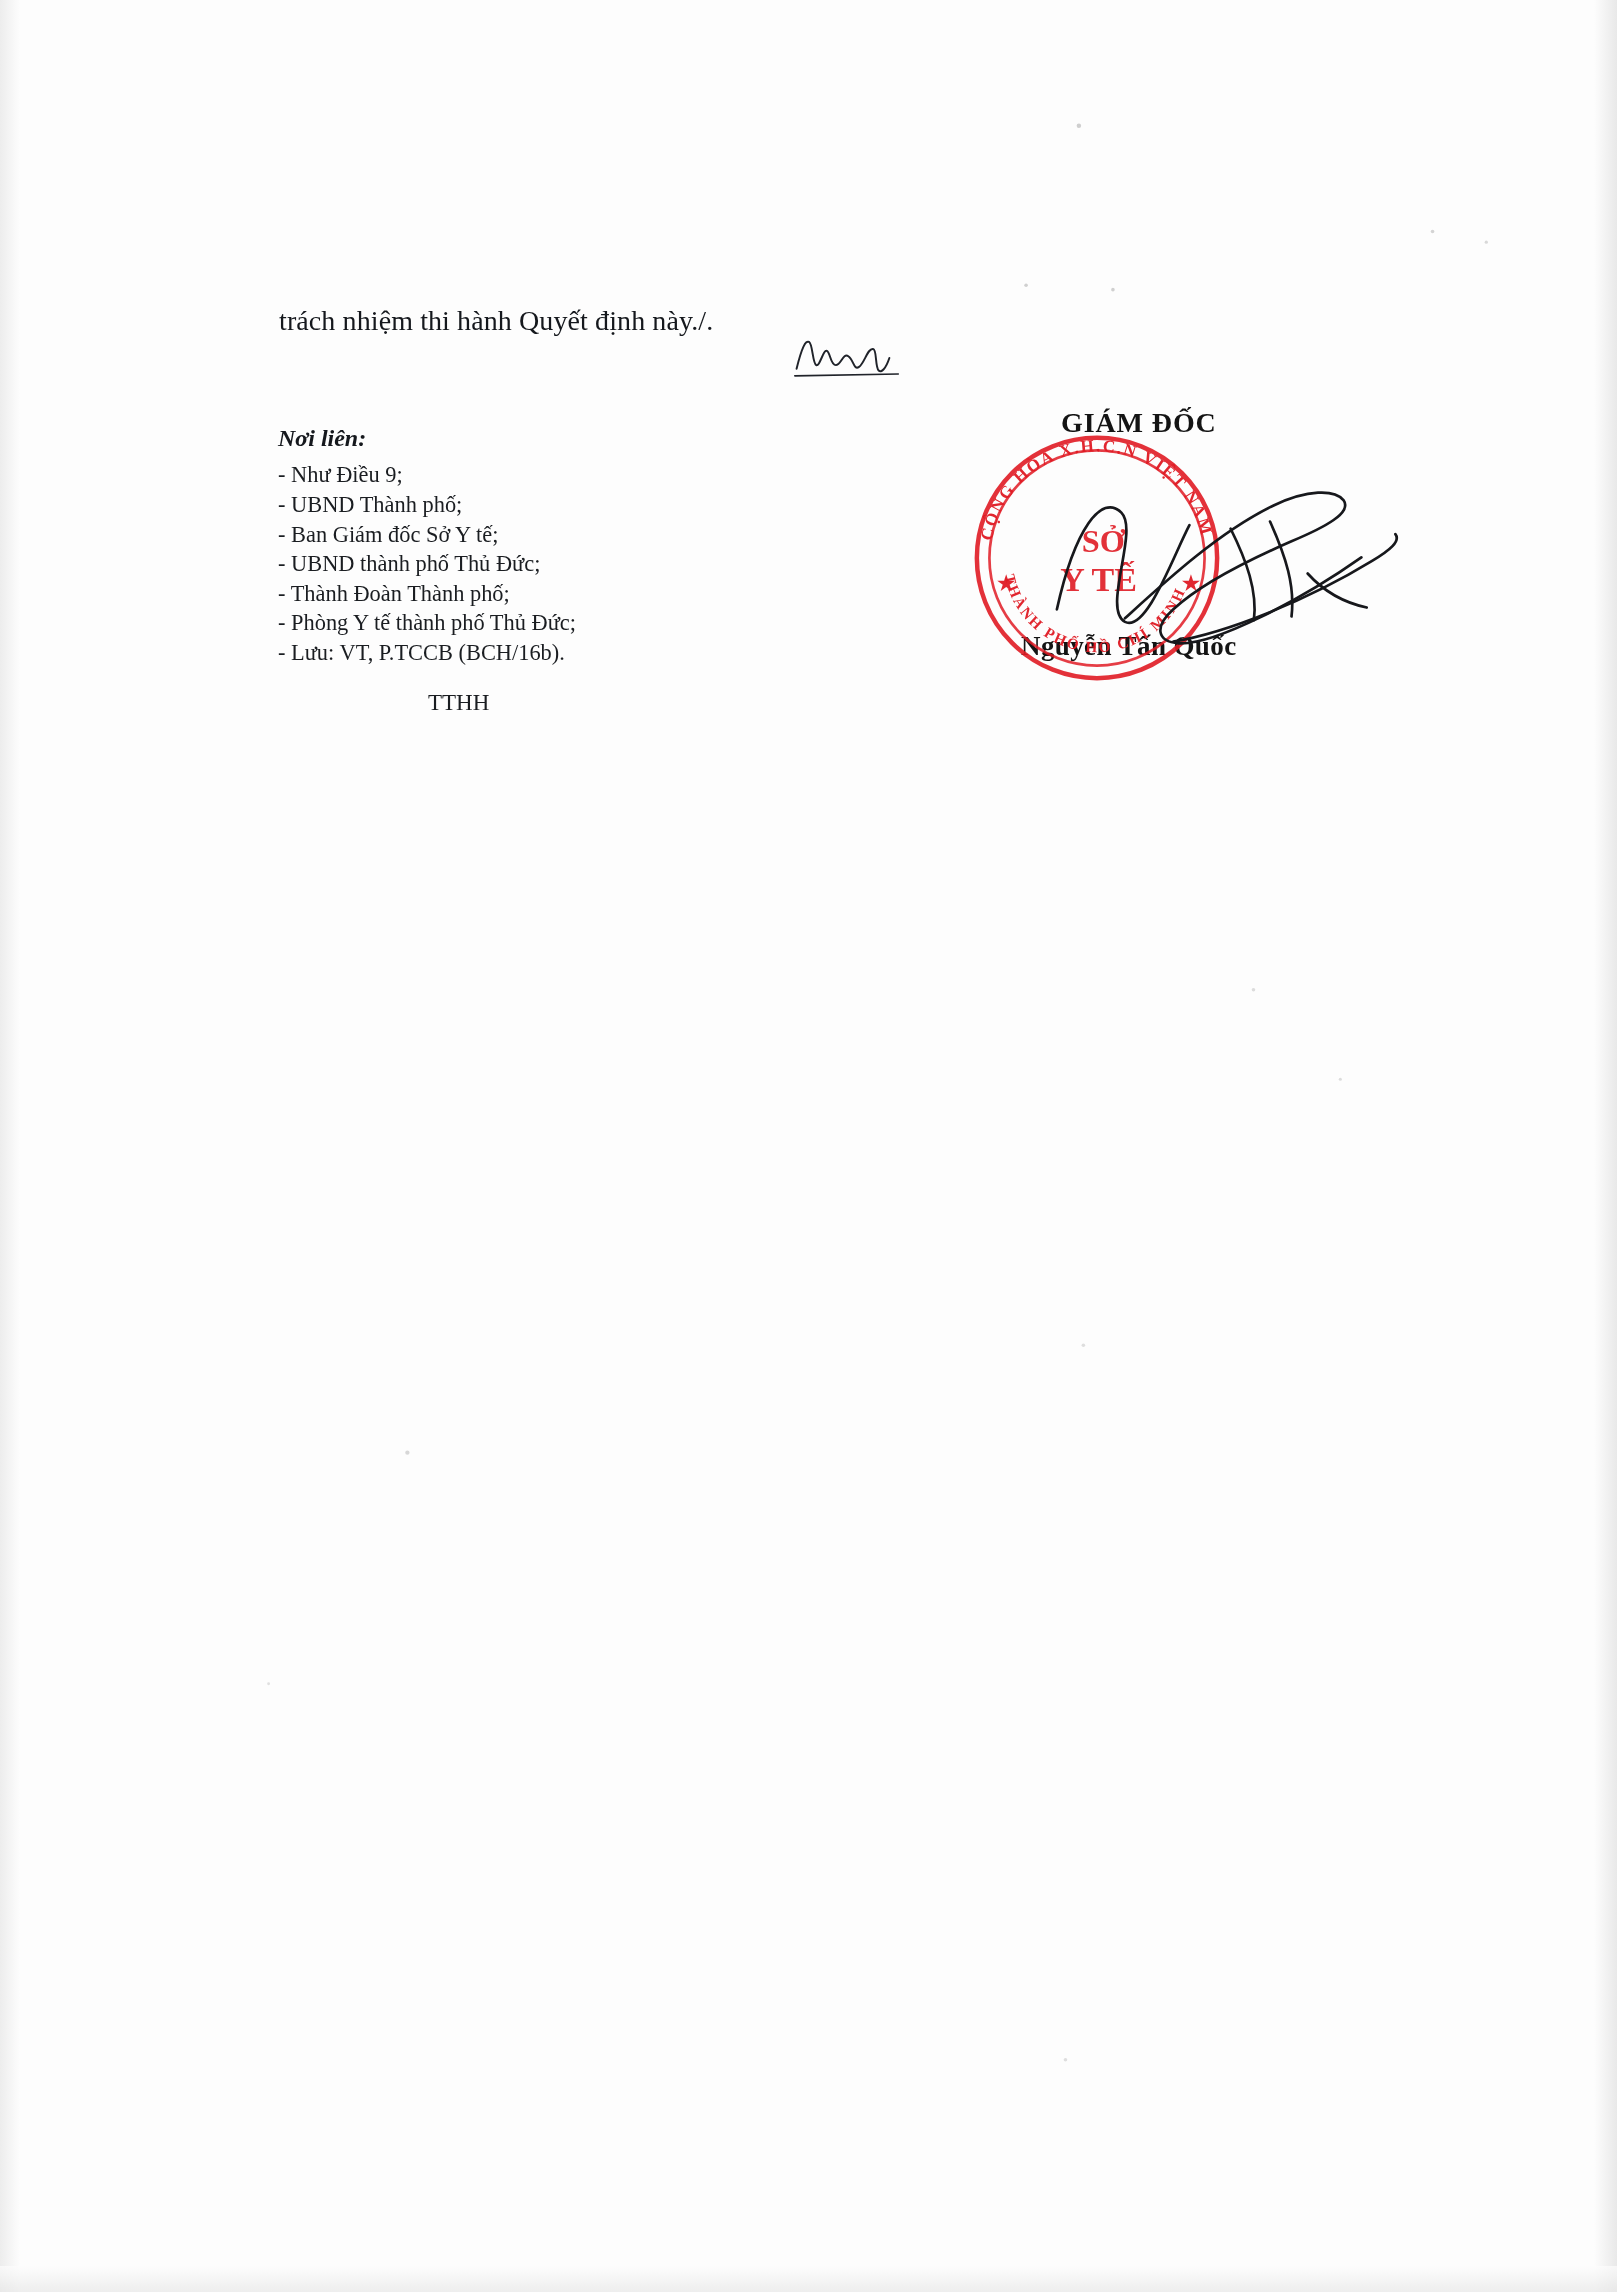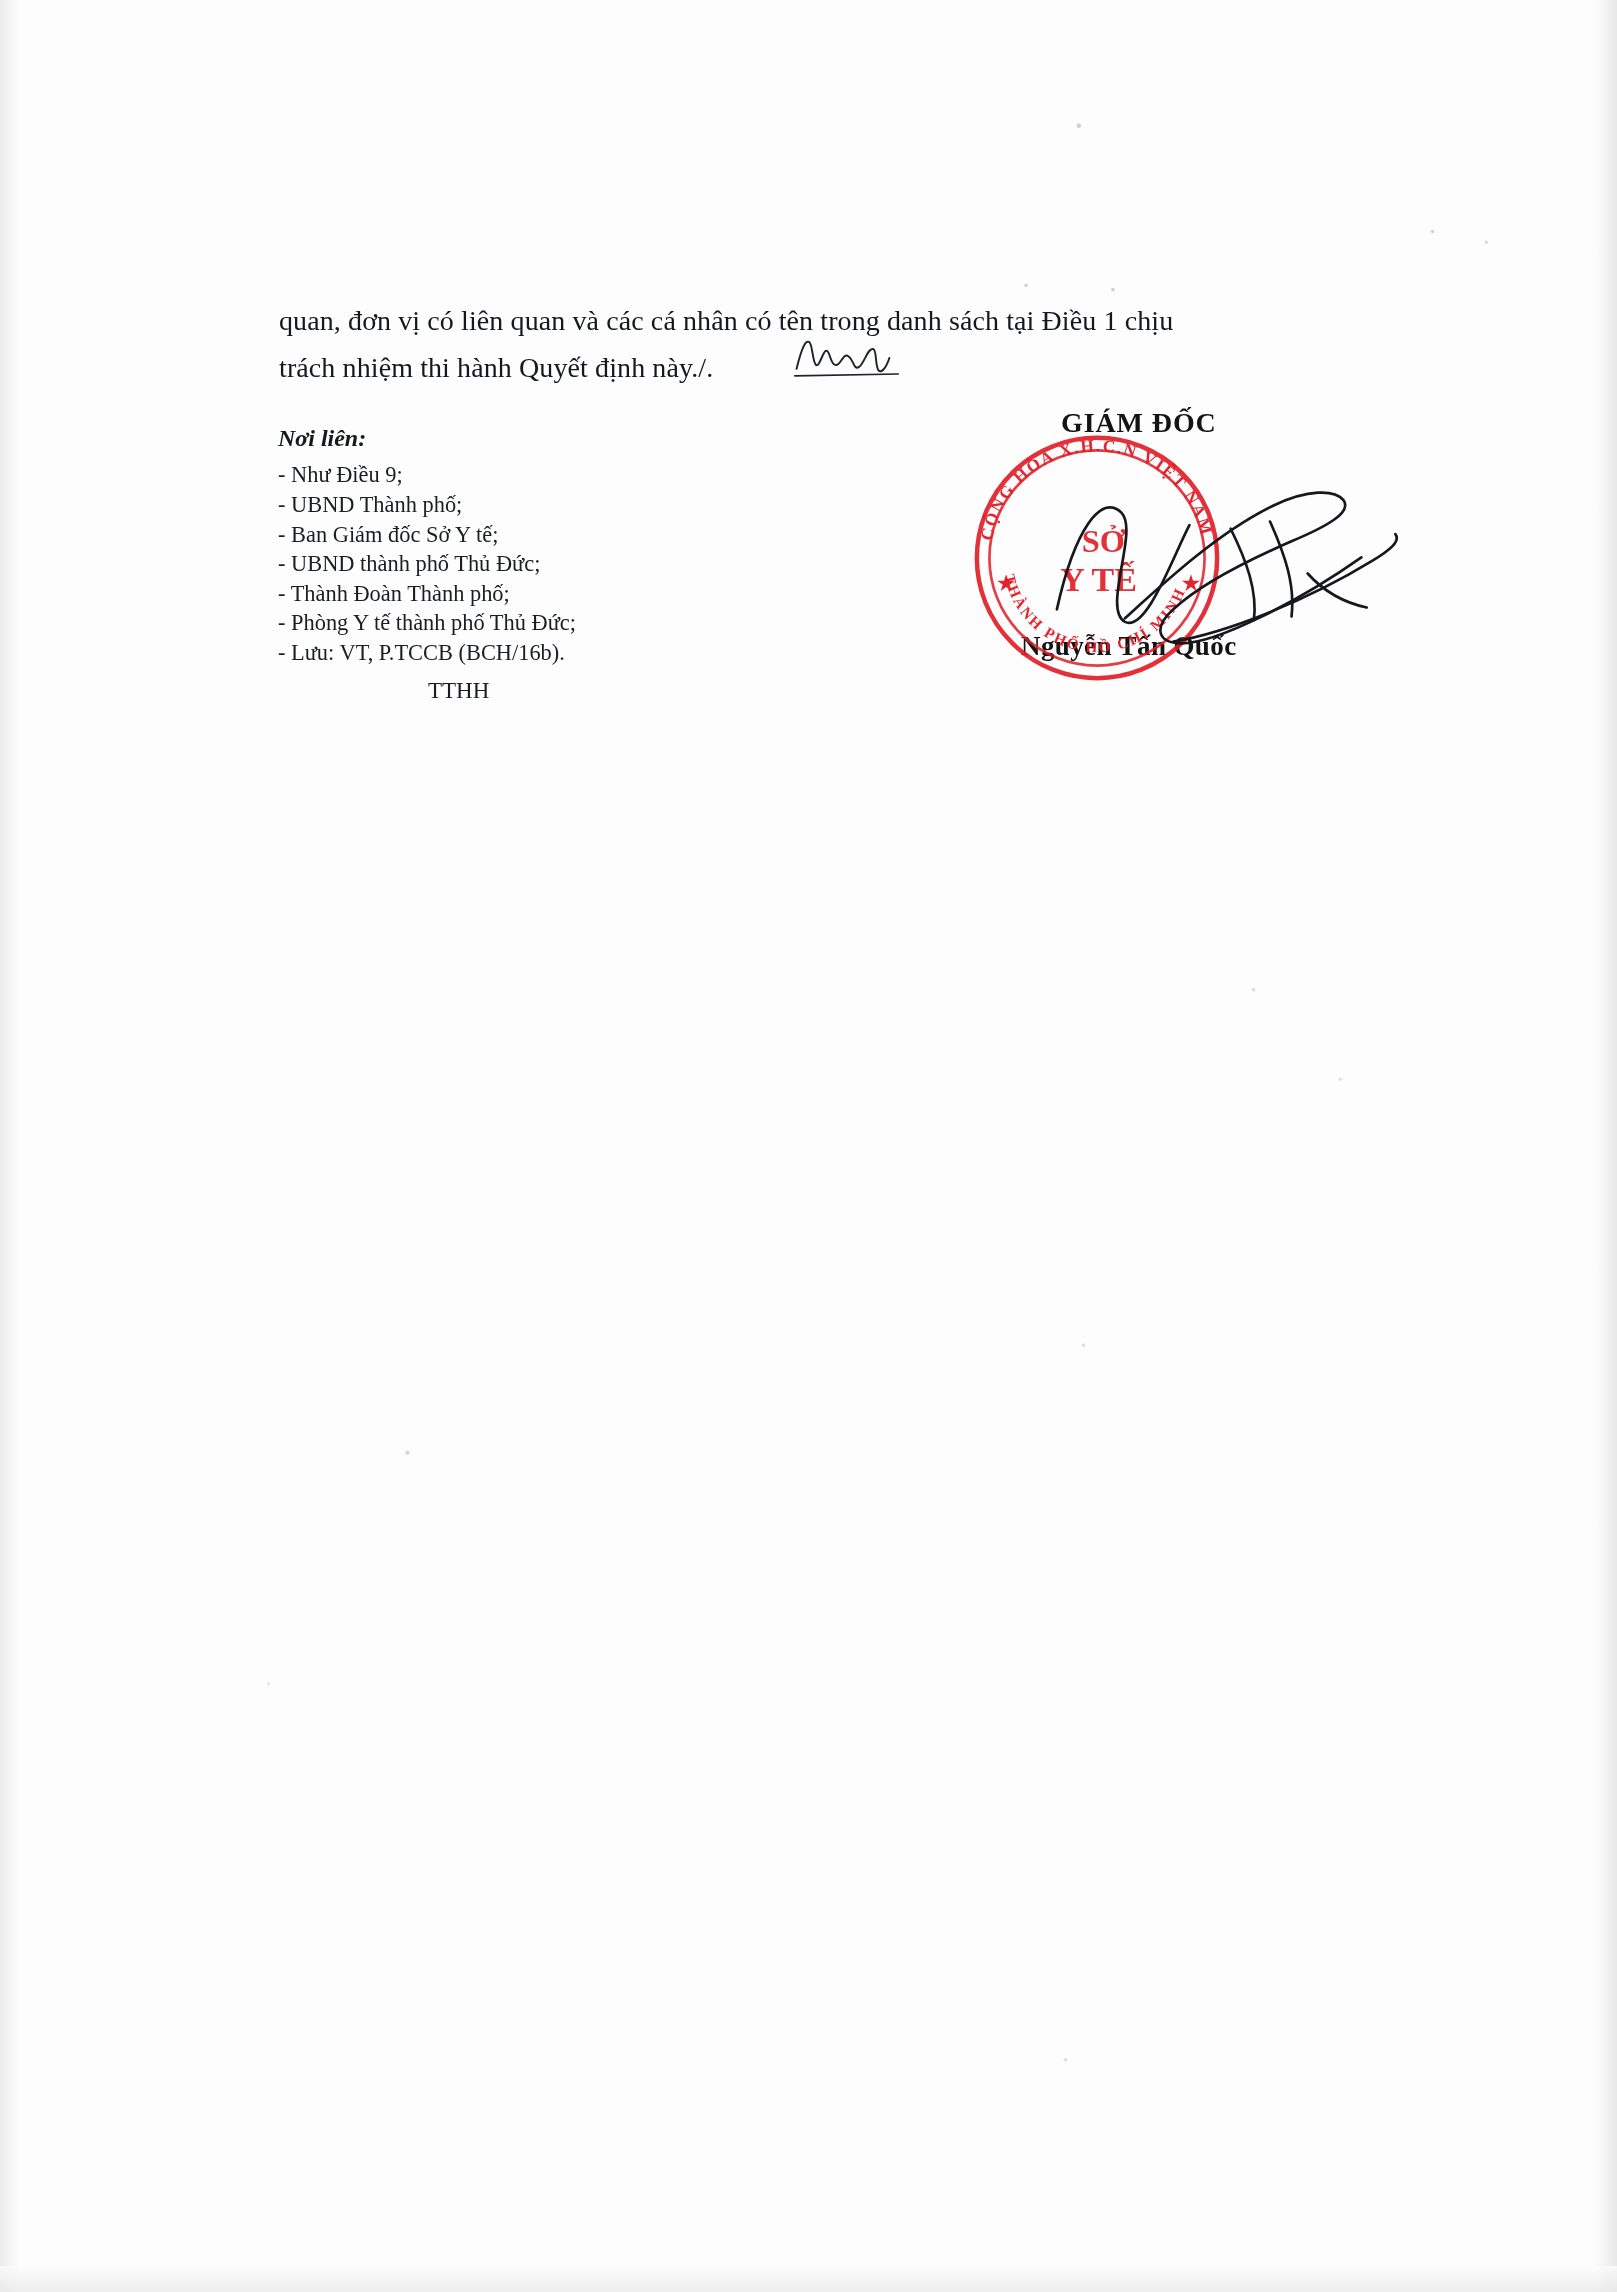--- a/index.html
+++ b/index.html
@@ -99,21 +99,21 @@
     color: #1a1d21;
     white-space: pre-wrap;
   }
   .recipients li.wrap {
     white-space: normal;
     width: 618px;
   }
   .tthh {
     font-size: 23px;
     line-height: 30px;
-    margin-top: 8px;
+    margin-top: 20px;
     padding-left: 150px;
     color: #1a1d21;
   }
 
   
   .sign-block {
     position: absolute;
     left: 967px;
     top: 407px;
     width: 502px;
@@ -182,21 +182,20 @@
     <circle cx="1243" cy="323" r="2" fill="#d0d0d0"></circle>
     <circle cx="1400" cy="1105" r="2" fill="#dcdcdc"></circle>
     <circle cx="1497" cy="1205" r="1.7" fill="#dcdcdc"></circle>
     <circle cx="455" cy="1622" r="2.4" fill="#d7d7d7"></circle>
     <circle cx="1210" cy="1502" r="2" fill="#dedede"></circle>
     <circle cx="1190" cy="2300" r="2" fill="#dedede"></circle>
     <circle cx="300" cy="1880" r="1.6" fill="#e0e0e0"></circle>
   </svg>
 
   <div class="body-para">
-    <div>quan, đơn vị có liên quan và các cá nhân có tên trong danh sách tại Điều 1 chịu</div>
     <div class="line2">trách nhiệm thi hành Quyết định này./.</div>
   </div>
 
   <svg class="initial-mark" viewBox="0 0 130 60">
     <path d="M4 42 C10 18, 14 10, 18 12 C22 14, 22 36, 26 38 C30 40, 34 20, 38 22
              C42 24, 42 38, 48 38 C54 38, 56 24, 62 28 C68 32, 68 44, 74 40
              C80 36, 84 18, 90 20 C94 21, 92 40, 96 44 C99 47, 104 42, 108 30" fill="none" stroke="#20232a" stroke-width="2.2" stroke-linecap="round"></path>
     <path d="M2 50 L118 48" fill="none" stroke="#20232a" stroke-width="1.8" stroke-linecap="round"></path>
   </svg>
 

